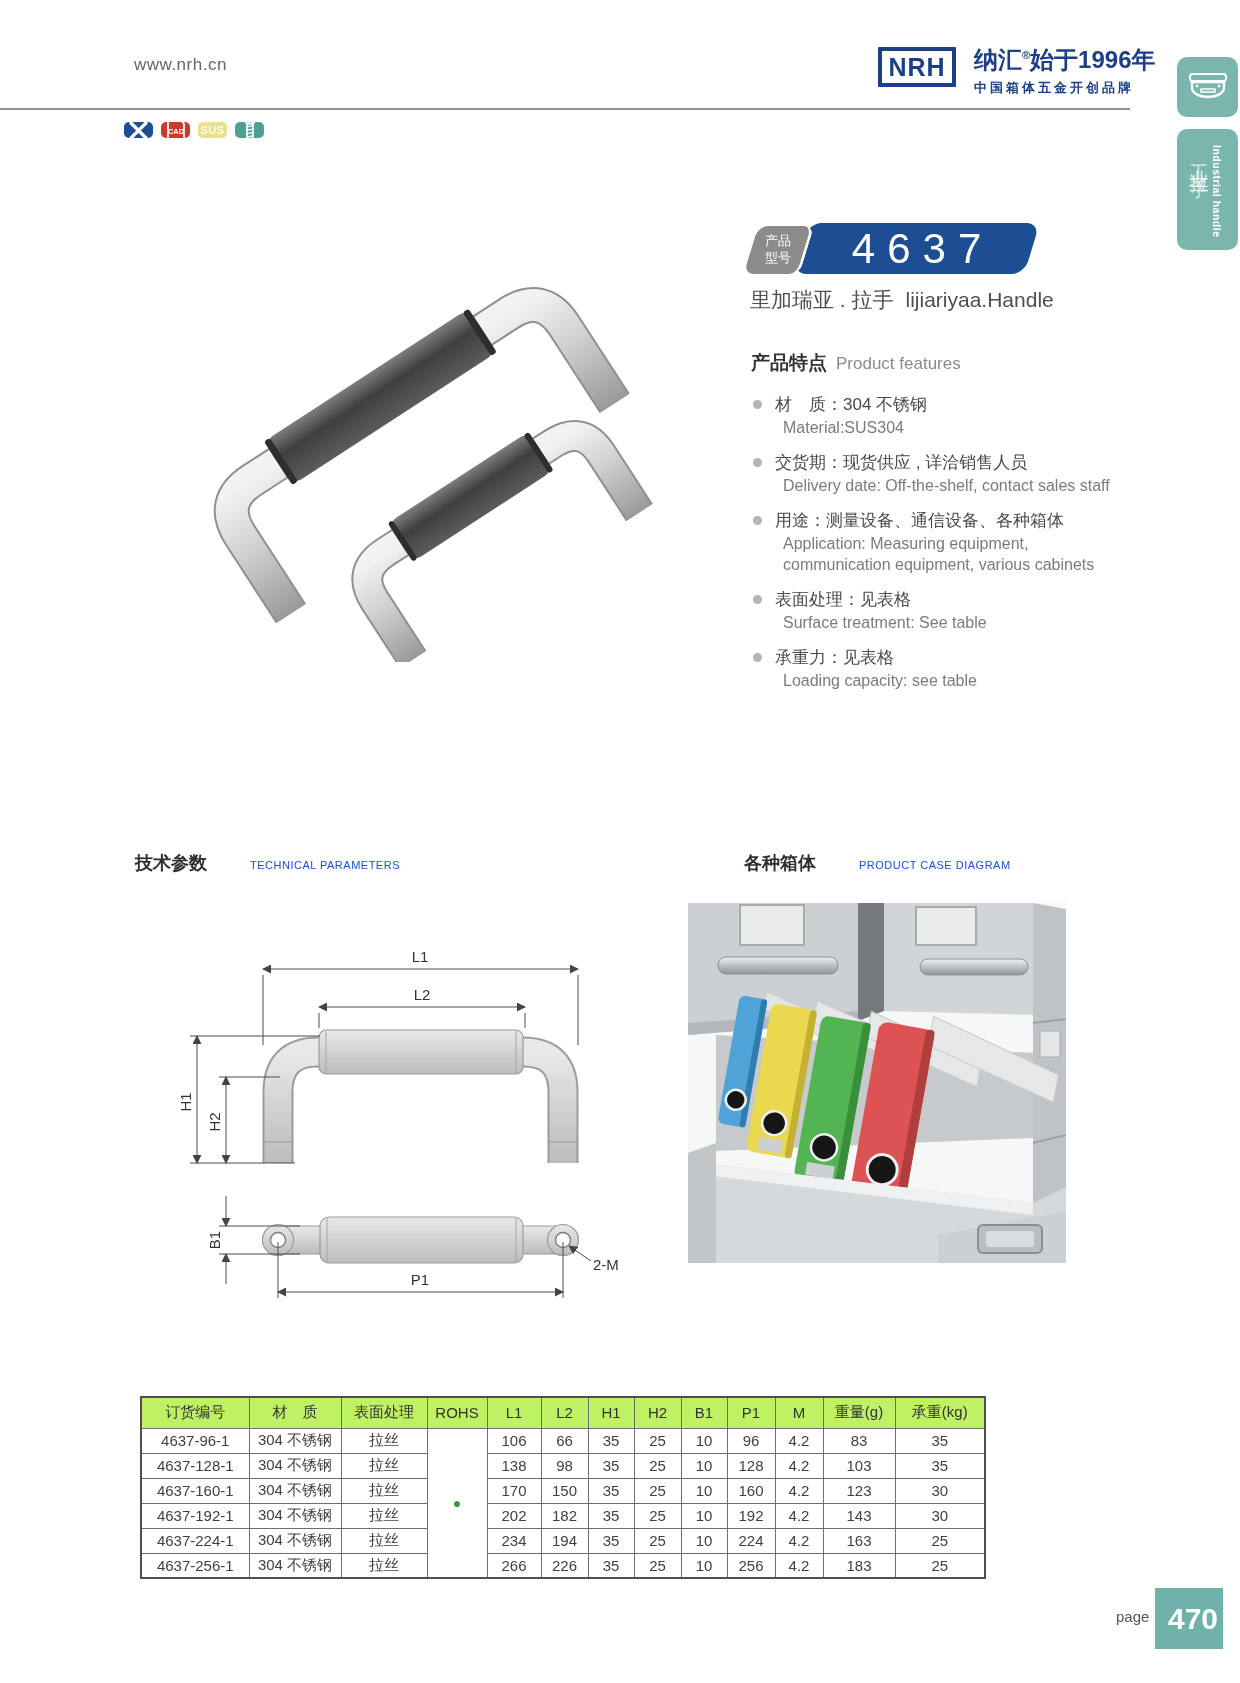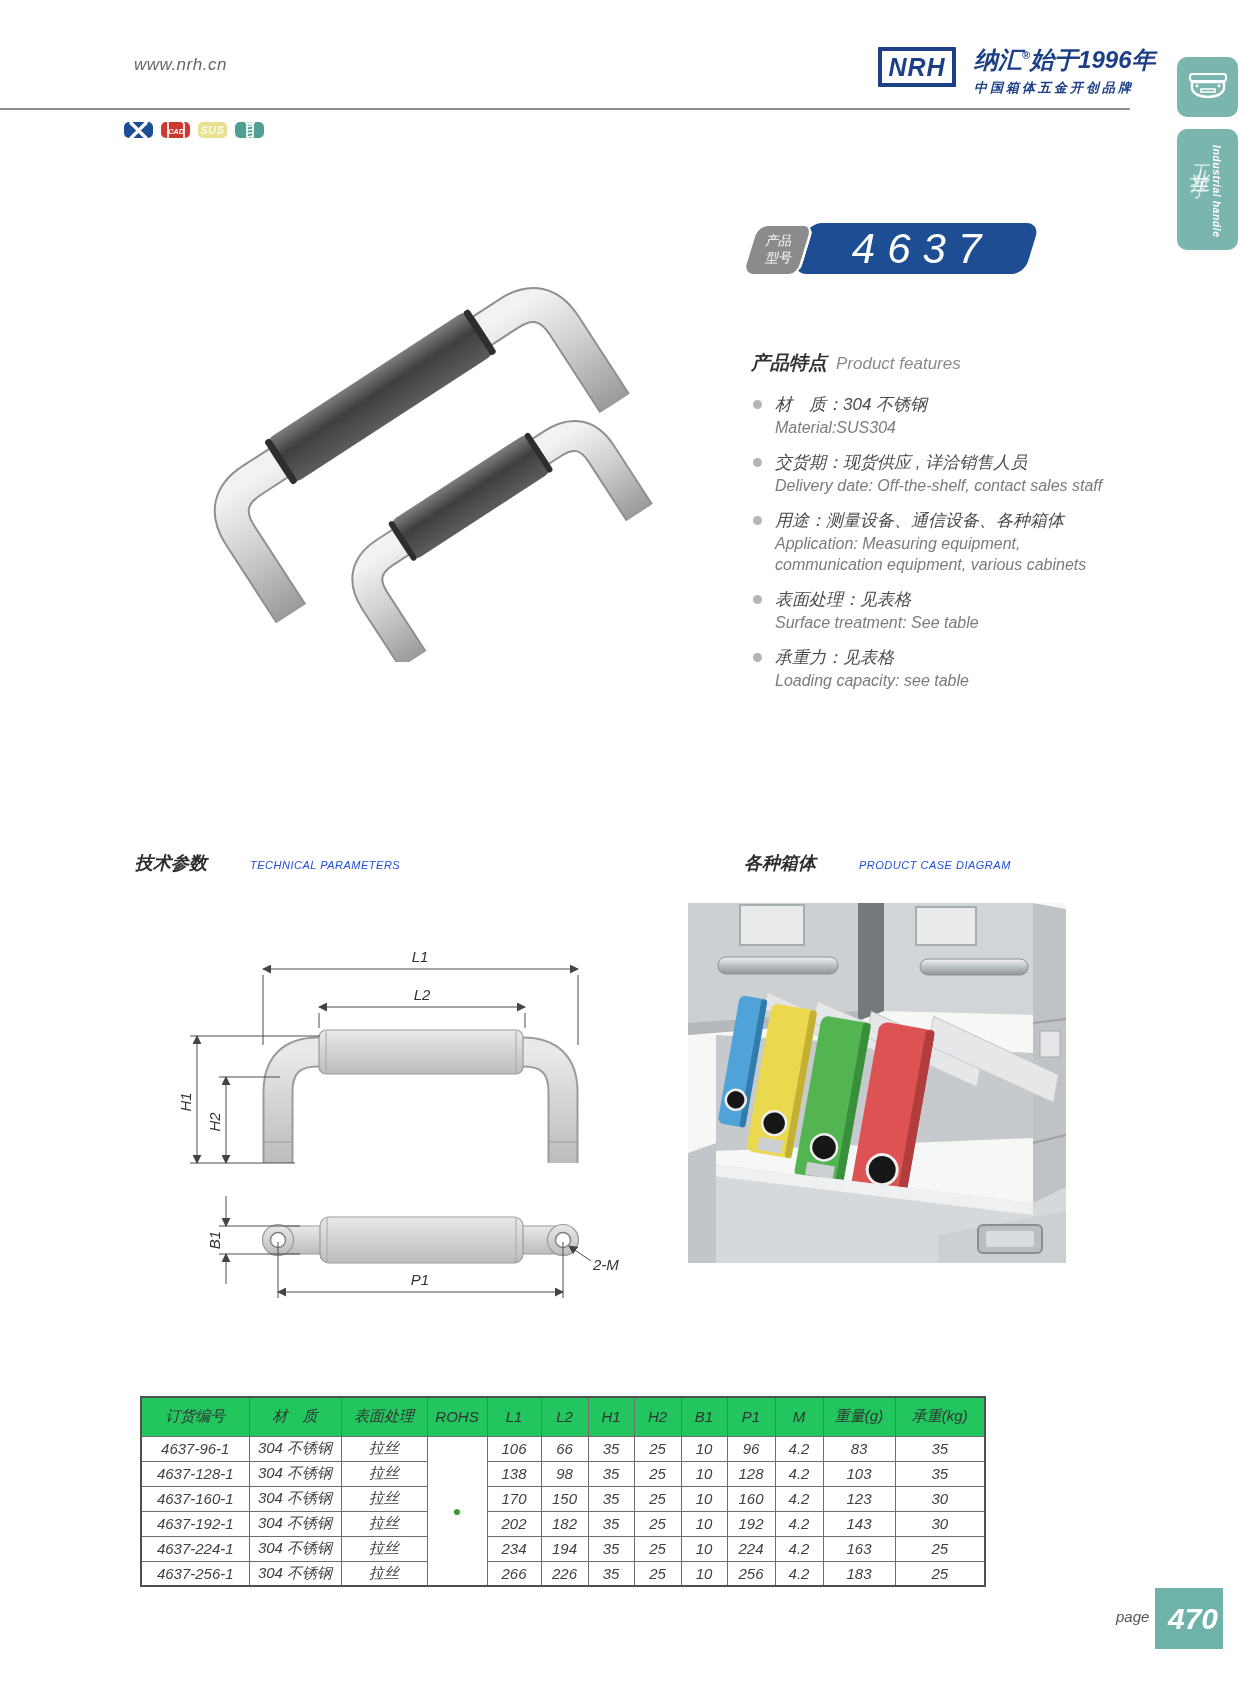--- a/index.html
+++ b/index.html
@@ -1,18 +1,18 @@
 <!DOCTYPE html>
 <html><head>
 <meta charset="utf-8">
 <style>
   * { margin:0; padding:0; box-sizing:border-box; }
   html,body { background:#fff; }
   body { font-family:"Liberation Sans","DejaVu Sans",sans-serif; }
-  .page { position:relative; width:1240px; height:1683px; background:#fff; overflow:hidden; margin:0 auto;font-style:italic; }
+  .page { position:relative; width:1240px; height:1683px; background:#fff; overflow:hidden; margin:0 auto; }
 
   
   .website { position:absolute; left:134px; top:55px; font-size:17px; color:#666; letter-spacing:.5px; }
   .logo-box { position:absolute; left:878px; top:47px; width:78px; height:40px; border:4px solid #1c3f87;
               border-radius:1px; color:#1c3f87; font-weight:bold; font-size:25px; letter-spacing:1px;
               display:flex; align-items:center; justify-content:center; }
   .slogan { position:absolute; left:974px; top:44px; color:#1c3f87; width:230px; }
   .slogan-main { font-size:24px; font-weight:bold; white-space:nowrap; }
   .slogan-main .reg { font-size:11px; vertical-align:super; }
   .slogan-sub { font-size:13px; font-weight:bold; letter-spacing:3px; margin-top:3px; white-space:nowrap; }
@@ -49,40 +49,40 @@
   .subtitle .en { margin-left:12px; }
 
   
   .features { position:absolute; left:751px; top:350px; width:372px; }
   .features-title { display:flex; align-items:baseline; gap:9px; margin-bottom:17px; }
   .features-title .cn { font-size:19px; font-weight:bold; color:#333; }
   .features-title .en { font-size:17px; color:#8a8a8a; }
   .feature-item { position:relative; padding-left:24px; margin-bottom:13px; }
   .bullet { position:absolute; left:2px; top:7px; width:9px; height:9px; border-radius:50%; background:#b5b5b5; }
   .f-cn { font-size:17px; color:#4a4a4a; line-height:23px; }
-  .f-en { font-size:16px; color:#7b7b7b; line-height:21px; margin-top:1px; }
+  .f-en { font-size:16px; color:#7b7b7b; line-height:21px; margin-top:1px;margin-left:8px; }
 
   
   .section-heading { position:absolute; display:flex; align-items:baseline; gap:11px; }
   .sh-tech { left:135px; top:851px; }
   .sh-case { left:744px; top:851px; }
   .section-heading .cn { font-size:18px; font-weight:bold; color:#2e2e2e; }
   .section-heading .en { font-size:11px; color:#1d4ed8; letter-spacing:.5px;margin-left:32px; }
 
   
   .photo-svg   { position:absolute; left:150px; top:262px; }
   .drawing-svg { position:absolute; left:150px; top:880px; }
   .case-svg    { position:absolute; left:688px; top:903px; }
 
   
   .spec-table-wrap { position:absolute; left:140px; top:1396px; }
   table.spec { border-collapse:collapse; table-layout:fixed; font-size:15px; color:#3f3f3f;
                border:2px solid #4f4f4f; }
   table.spec th, table.spec td { border:1px solid #6e6e6e; text-align:center; overflow:hidden; white-space:nowrap; }
-  table.spec th { background:#22c55e; height:39px; font-weight:normal; color:#333; }
+  table.spec th { background:#bef264; height:31px; font-weight:normal; color:#333; }
   table.spec td { height:25px; }
   td.rohs { background:#fff; }
   .rohs-dot { color:#2f9e33; font-size:14px; }
   col.c0{width:108px} col.c1{width:92px} col.c2{width:86px} col.c3{width:60px}
   col.c4{width:54px}  col.c5{width:47px} col.c6{width:46px} col.c7{width:47px}
   col.c8{width:46px}  col.c9{width:48px} col.c10{width:48px} col.c11{width:72px} col.c12{width:90px}
 
   
   .page-label { position:absolute; left:1116px; top:1608px; font-size:15px; color:#555; }
   .page-num-box { position:absolute; left:1155px; top:1588px; width:68px; height:61px; background:#6fb2aa;
@@ -178,20 +178,23 @@
 
   <div class="model-tag">
     <div class="model-tag-text">
       <div>产品</div>
         <div>型号</div>
     </div>
   </div>
   <div class="model-banner">
     <span class="model-number">4637</span>
   </div>
+  <div class="subtitle">
+    <span class="cn">里加瑞亚 . 拉手</span><span class="en">lijiariyaa.Handle</span>
+  </div>
 
   <div class="features">
     <div class="features-title">
       <span class="cn">产品特点</span>
       <span class="en">Product features</span>
     </div>
     <div>
     <div class="feature-item">
       <span class="bullet"></span>
       <div class="f-cn">材　质：304 不锈钢</div>

